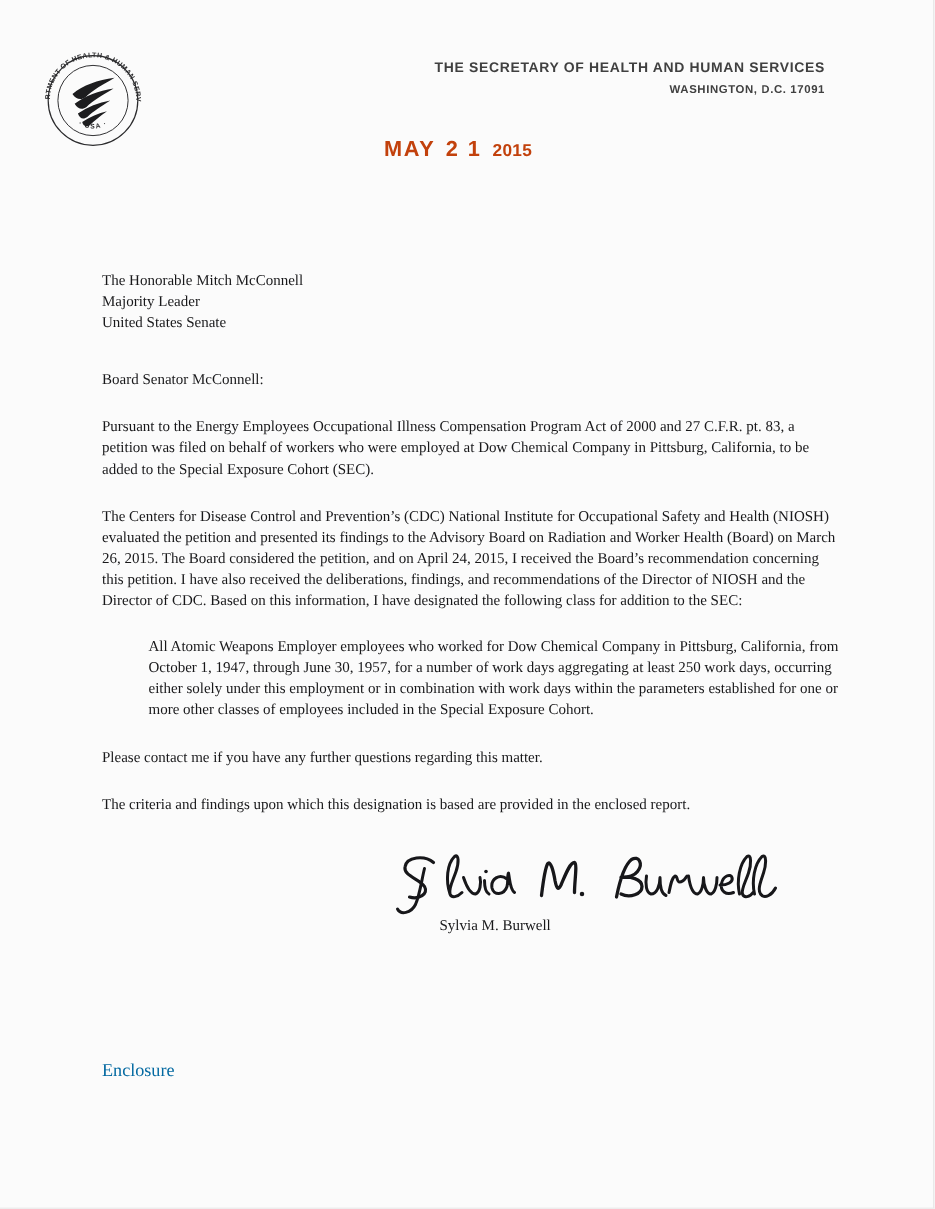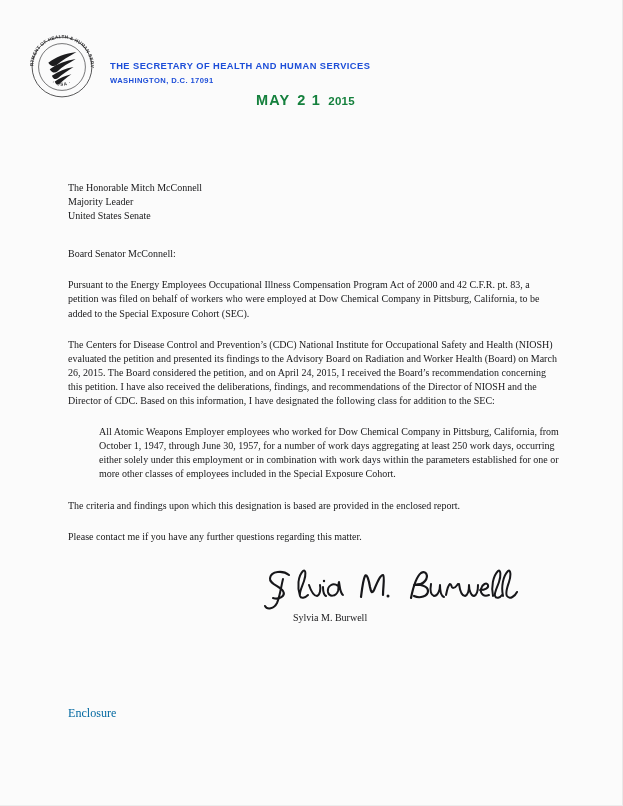--- a/index.html
+++ b/index.html
@@ -38,25 +38,25 @@
     left: 26px;
     top: 31px;
     width: 72px;
     height: 72px;
   }
   .seal svg { display: block; width: 72px; height: 72px; }
 
   .agency-heading {
     position: absolute;
     left: 110px;
-    top: 60px;
+    top: 39px;
     width: 440px;
-    text-align: left;
+    text-align: right;
     font-family: "Liberation Sans", "DejaVu Sans", sans-serif;
-    color: #1d4ed8;
+    color: #404040;
   }
   .agency-title {
     font-size: 9.3px;
     font-weight: bold;
     letter-spacing: 0.45px;
     line-height: 12px;
   }
   .agency-city {
     font-size: 7.6px;
     font-weight: bold;
@@ -65,21 +65,21 @@
     margin-top: 3px;
   }
 
   
   .date-stamp {
     position: absolute;
     left: 256px;
     top: 91px;
     font-family: "Liberation Sans", "DejaVu Sans", sans-serif;
     font-weight: bold;
-    color: #15803d;
+    color: #c2410c;
     white-space: nowrap;
   }
   .date-stamp .dm { font-size: 14.5px; letter-spacing: 1.1px; }
   .date-stamp .dd {
     font-size: 14.5px;
     letter-spacing: 6.5px;
     margin-left: 7px;
   }
   .date-stamp .dy {
     font-size: 11.5px;
@@ -186,29 +186,29 @@
   <div class="body-area">
 
     <div class="addressee">
       <div>The Honorable Mitch McConnell</div>
       <div>Majority Leader</div>
       <div>United States Senate</div>
     </div>
 
     <div class="salutation">Board Senator McConnell:</div>
 
-    <p class="para">Pursuant to the Energy Employees Occupational Illness Compensation Program Act of 2000 and 42 C.F.R. pt. 83, a petition was filed on behalf of workers who were employed at Dow Chemical Company in Pittsburg, California, to be added to the Special Exposure Cohort (SEC).</p>
+    <p class="para">Pursuant to the Energy Employees Occupational Illness Compensation Program Act of 2000 and 27 C.F.R. pt. 83, a petition was filed on behalf of workers who were employed at Dow Chemical Company in Pittsburg, California, to be added to the Special Exposure Cohort (SEC).</p>
 
     <p class="para">The Centers for Disease Control and Prevention’s (CDC) National Institute for Occupational Safety and Health (NIOSH) evaluated the petition and presented its findings to the Advisory Board on Radiation and Worker Health (Board) on March 26, 2015.  The Board considered the petition, and on April 24, 2015, I received the Board’s recommendation concerning this petition.  I have also received the deliberations, findings, and recommendations of the Director of NIOSH and the Director of CDC.  Based on this information, I have designated the following class for addition to the SEC:</p>
 
     <div class="blockquote">All Atomic Weapons Employer employees who worked for Dow Chemical Company in Pittsburg, California, from October 1, 1947, through June 30, 1957, for a number of work days aggregating at least 250 work days, occurring either solely under this employment or in combination with work days within the parameters established for one or more other classes of employees included in the Special Exposure Cohort.</div>
 
+    <p class="para">Please contact me if you have any further questions regarding this matter.</p>
+
     <p class="para">The criteria and findings upon which this designation is based are provided in the enclosed report.</p>
-
-    <p class="para">Please contact me if you have any further questions regarding this matter.</p>
 
     <div class="closing-block">
 
       <div class="signature">
         <svg viewBox="0 0 260 46" xmlns="http://www.w3.org/2000/svg">
           <g fill="none" stroke="#17171a" stroke-linecap="round" stroke-linejoin="round">
 
             <path d="M30,10 C24,5 12,6 11,13 C10,19 21,21 24,26 C27,31 20,35 14,33" stroke-width="2.1"></path>
 
             <path d="M24,14 C22,22 21,31 18,38 C15,44 8,45 6,41" stroke-width="2"></path>

